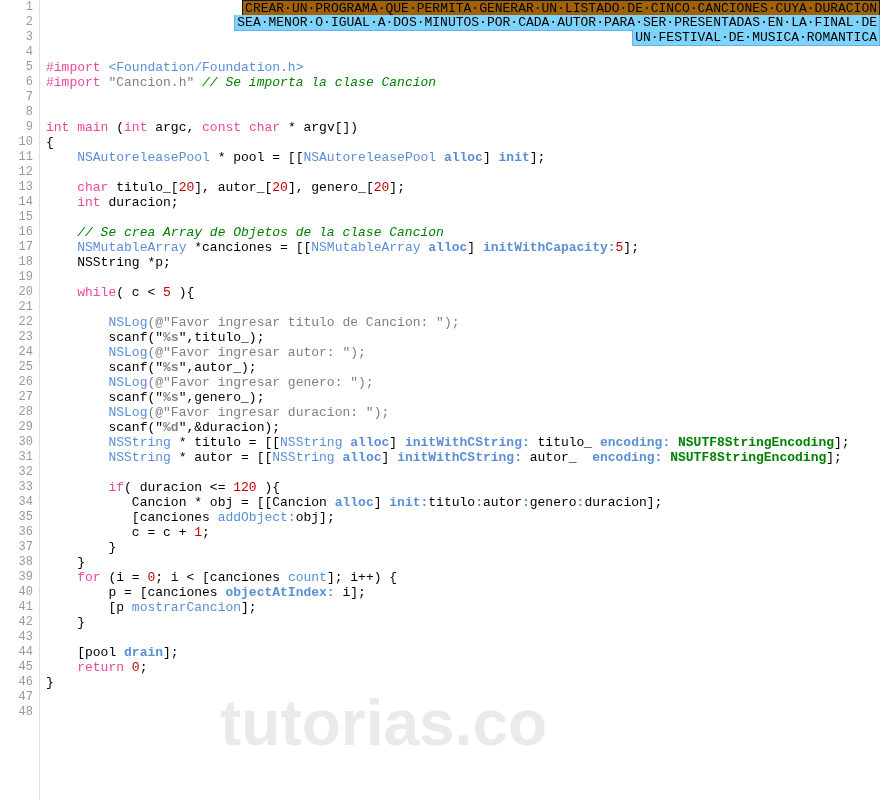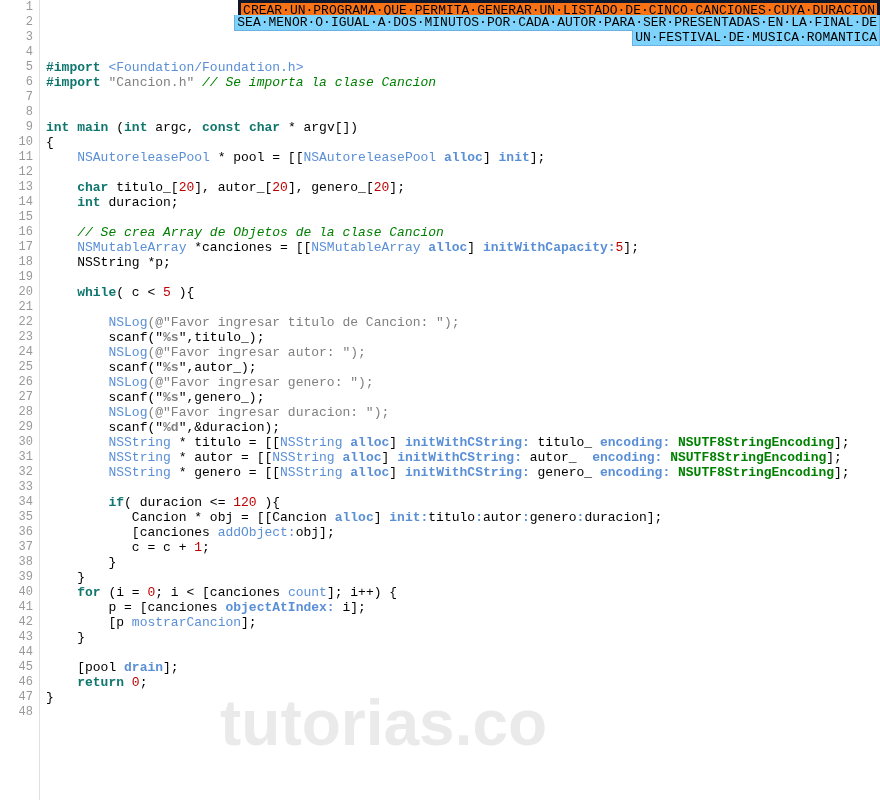--- a/index.html
+++ b/index.html
@@ -34,36 +34,36 @@
       flex: 1;
       padding-left: 6px;
       position: relative;
     }
     .code-line {
       height: 15px;
       line-height: 15px;
       white-space: pre;
     }
     .highlighted-block {
-      background: #f97316;
-      border: 3px solid #0f172a;
+      background: #a16207;
+      border: 1px solid #0f172a;
       display: inline-block;
       padding: 0 2px;
     }
     .hl-row {
       text-align: right;
     }
     .hl-inner {
       background: #7dd3fc;
       border: 1px solid #6bb0e0;
       border-top: none;
       display: inline-block;
       padding: 0 2px;
     }
-    .kw { color: #0f766e; font-weight: bold; }
+    .kw { color: #ec4899; font-weight: normal; }
     .str { color: #808080; }
     .cmt { color: #008000; font-style: italic; }
     .cls { color: #5a8fd6; }
     .mth { color: #5a8fd6; font-weight: bold; }
     .mth2 { color: #5a8fd6; }
     .num { color: #c00000; }
     .enc { color: #008000; font-weight: bold; }
     .fmt { color: #808080; font-weight: bold; }
     .watermark {
       position: absolute;
@@ -156,21 +156,20 @@
     <div class="code-line">        <span class="cls">NSLog</span><span class="str">(@"Favor ingresar titulo de Cancion: ");</span></div>
     <div class="code-line">        <span>scanf("</span><span class="fmt">%s</span><span>",titulo_);</span></div>
     <div class="code-line">        <span class="cls">NSLog</span><span class="str">(@"Favor ingresar autor: ");</span></div>
     <div class="code-line">        <span>scanf("</span><span class="fmt">%s</span><span>",autor_);</span></div>
     <div class="code-line">        <span class="cls">NSLog</span><span class="str">(@"Favor ingresar genero: ");</span></div>
     <div class="code-line">        <span>scanf("</span><span class="fmt">%s</span><span>",genero_);</span></div>
     <div class="code-line">        <span class="cls">NSLog</span><span class="str">(@"Favor ingresar duracion: ");</span></div>
     <div class="code-line">        <span>scanf("</span><span class="fmt">%d</span><span>",&amp;duracion);</span></div>
     <div class="code-line">        <span class="cls">NSString</span><span> * titulo = [[</span><span class="cls">NSString</span> <span class="mth">alloc</span>] <span class="mth">initWithCString:</span><span> titulo_ </span><span class="mth">encoding:</span> <span class="enc">NSUTF8StringEncoding</span>];</div>
     <div class="code-line">        <span class="cls">NSString</span><span> * autor = [[</span><span class="cls">NSString</span> <span class="mth">alloc</span>] <span class="mth">initWithCString:</span><span> autor_  </span><span class="mth">encoding:</span> <span class="enc">NSUTF8StringEncoding</span>];</div>
-    <div class="code-line">        <span class="cls">NSString</span><span> * genero = [[</span><span class="cls">NSString</span> <span class="mth">alloc</span>] <span class="mth">initWithCString:</span><span> genero_ </span><span class="mth">encoding:</span> <span class="enc">NSUTF8StringEncoding</span>];</div>
     <div class="code-line"></div>
     <div class="code-line">        <span class="kw">if</span><span>( duracion &lt;= </span><span class="num">120</span><span> ){</span></div>
     <div class="code-line">           <span>Cancion * obj = [[Cancion </span><span class="mth">alloc</span>] <span class="mth">init:</span><span>titulo</span><span class="mth">:</span><span>autor</span><span class="mth">:</span><span>genero</span><span class="mth">:</span><span>duracion];</span></div>
     <div class="code-line">           <span>[canciones </span><span class="mth2">addObject:</span><span>obj];</span></div>
     <div class="code-line">           <span>c = c + </span><span class="num">1</span><span>;</span></div>
     <div class="code-line">        }</div>
     <div class="code-line">    }</div>
     <div class="code-line">    <span class="kw">for</span><span> (i = </span><span class="num">0</span><span>; i &lt; [canciones </span><span class="mth2">count</span><span>]; i++) {</span></div>
     <div class="code-line">        <span>p = [canciones </span><span class="mth">objectAtIndex:</span><span> i];</span></div>
     <div class="code-line">        <span>[p </span><span class="mth2">mostrarCancion</span><span>];</span></div>

